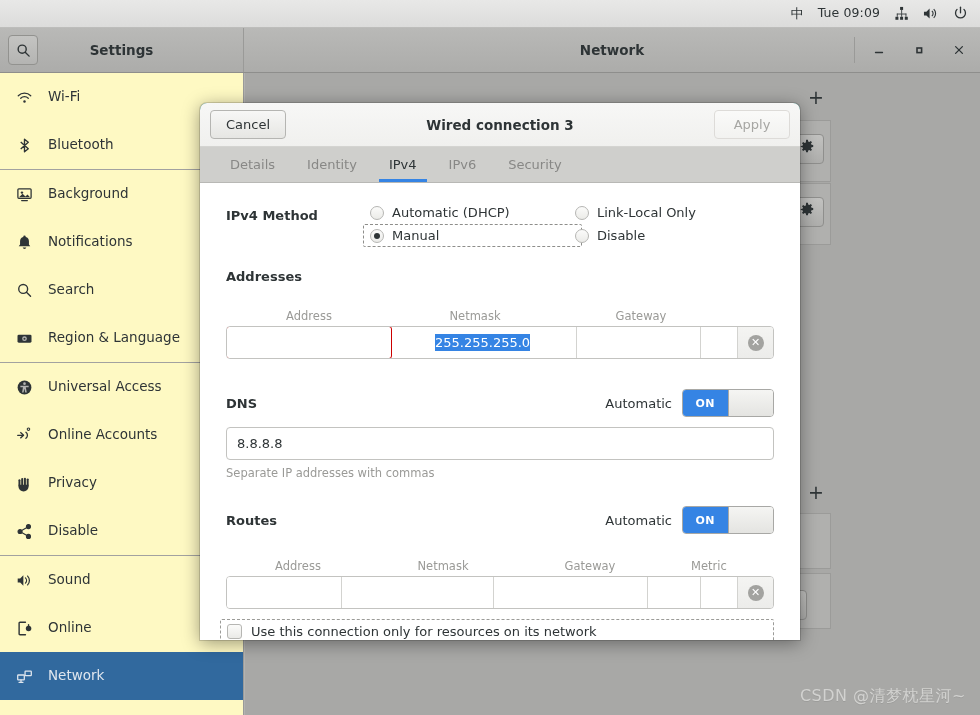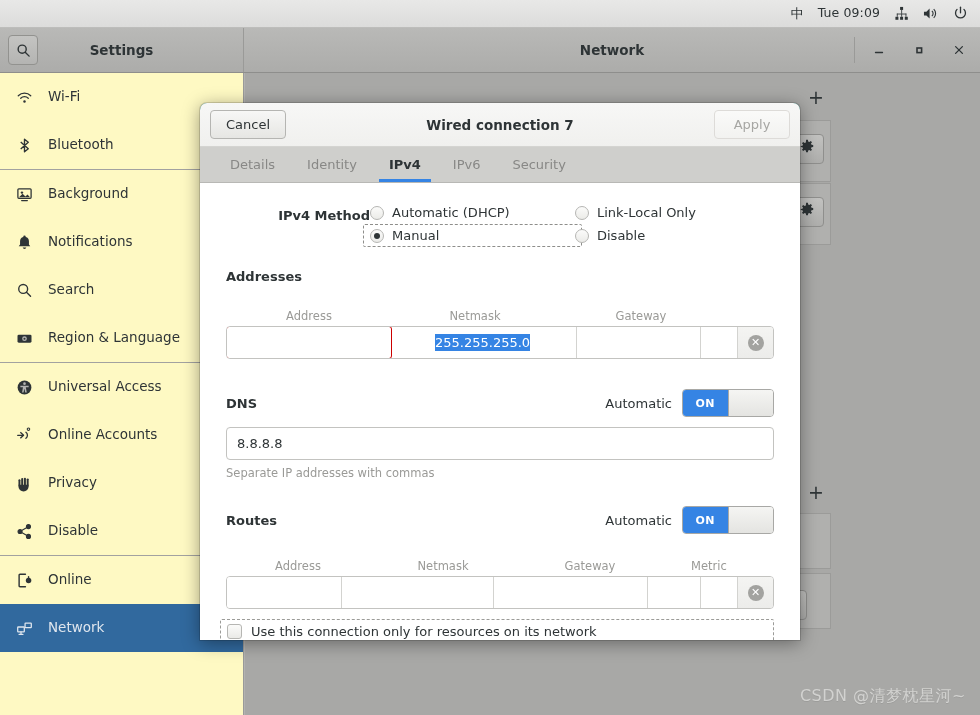--- a/index.html
+++ b/index.html
@@ -147,35 +147,35 @@
   #dialog-tabs {
     height: 36px; flex: 0 0 36px;
     background: #cfcfcc;
     border-bottom: 1px solid #b8b8b5;
     display: flex; align-items: stretch; padding-left: 14px;
   }
   .tab {
     padding: 0 16px; display: flex; align-items: center;
     font-size: 13px; color: #888886; cursor: pointer; position: relative;
   }
-  .tab.active { color: #2e3436; font-weight: bold; }
+  .tab.active { color: #2e3436; font-weight: normal; }
   .tab.active::after {
     content: ""; position: absolute; left: 6px; right: 6px; bottom: 0;
     height: 3px; background: #3584e4;
   }
   #dialog-body {
     flex: 1; background: #ffffff; padding: 22px 26px 0 26px;
     position: relative; overflow: hidden;
   }
 
   .section-label { font-size: 13px; font-weight: bold; color: #2e3436; }
 
   
   .method-row { display: flex; margin-bottom: 6px; }
-  .method-col-label { width: 144px; padding-top: 3px; text-align: right; }
+  .method-col-label { width: 144px; padding-top: 3px; }
   .radio-grid { display: grid; grid-template-columns: 205px auto; gap: 8px 0; }
   .radio-cell { display: flex; align-items: center; gap: 8px; font-size: 13px; color: #2e3436; cursor: pointer; }
   .radio-cell.focused { border: 1px dashed #8e8e8b; padding: 3px 6px; margin: -4px -7px; border-radius: 2px; }
   .radio {
     width: 14px; height: 14px; border-radius: 50%;
     border: 1px solid #b6b6b3;
     background: linear-gradient(to bottom, #fbfbfa, #ebebe8);
     display:flex; align-items:center; justify-content:center; flex: 0 0 14px;
   }
   .radio .dot { width: 6px; height: 6px; border-radius: 50%; background: #2e3436; display: none; }
@@ -433,20 +433,30 @@
             <circle cx="13.2" cy="14.2" r="2.1"></circle>
             <line x1="6" y1="8" x2="11.6" y2="4.8" stroke-linecap="round"></line>
             <line x1="6" y1="10" x2="11.6" y2="13.2" stroke-linecap="round"></line>
           </svg>
         </span>
         <span class="side-label">Disable</span>
       </div>
       <div class="side-sep"></div>
       <div class="side-item">
         <span class="side-icon">
+          <svg width="17" height="17" viewBox="0 0 18 18" fill="#2e3436">
+            <path d="M1.8 6.8 h2.6 L7.8 3.4 v11.2 L4.4 11.2 H1.8 z"></path>
+            <path d="M10 6.2 a4 4 0 0 1 0 5.6" stroke="#2e3436" stroke-width="1.3" fill="none" stroke-linecap="round"></path>
+            <path d="M12.3 4.3 a6.8 6.8 0 0 1 0 9.4" stroke="#2e3436" stroke-width="1.3" fill="none" stroke-linecap="round"></path>
+          </svg>
+        </span>
+        <span class="side-label">Sound</span>
+      </div>
+      <div class="side-item">
+        <span class="side-icon">
           <svg width="17" height="17" viewBox="0 0 18 18" fill="none" stroke="#2e3436" stroke-width="1.5">
             <path d="M10 2.4 H4.2 a.9 .9 0 0 0-.9 .9 v11.4 a.9 .9 0 0 0 .9 .9 H10" stroke-linecap="round"></path>
             <circle cx="13.3" cy="9" r="2.9" fill="#2e3436" stroke="none"></circle>
             <line x1="13.3" y1="5" x2="13.3" y2="7" stroke-linecap="round"></line>
           </svg>
         </span>
         <span class="side-label">Online</span>
       </div>
       <div class="side-item selected">
         <span class="side-icon">
@@ -492,21 +502,21 @@
           </svg>
         </span>
       </div>
     </div>
   </div>
 
   <div id="dialog">
 
     <div id="dialog-header">
       <button class="hdr-btn">Cancel</button>
-      <div class="dlg-title">Wired connection 7</div>
+      <div class="dlg-title">Wired connection 3</div>
       <div style="flex:1"></div>
       <button class="hdr-btn disabled">Apply</button>
     </div>
 
     <div id="dialog-tabs">
       <div class="tab">Details</div>
       <div class="tab">Identity</div>
       <div class="tab active">IPv4</div>
       <div class="tab">IPv6</div>
       <div class="tab">Security</div>

